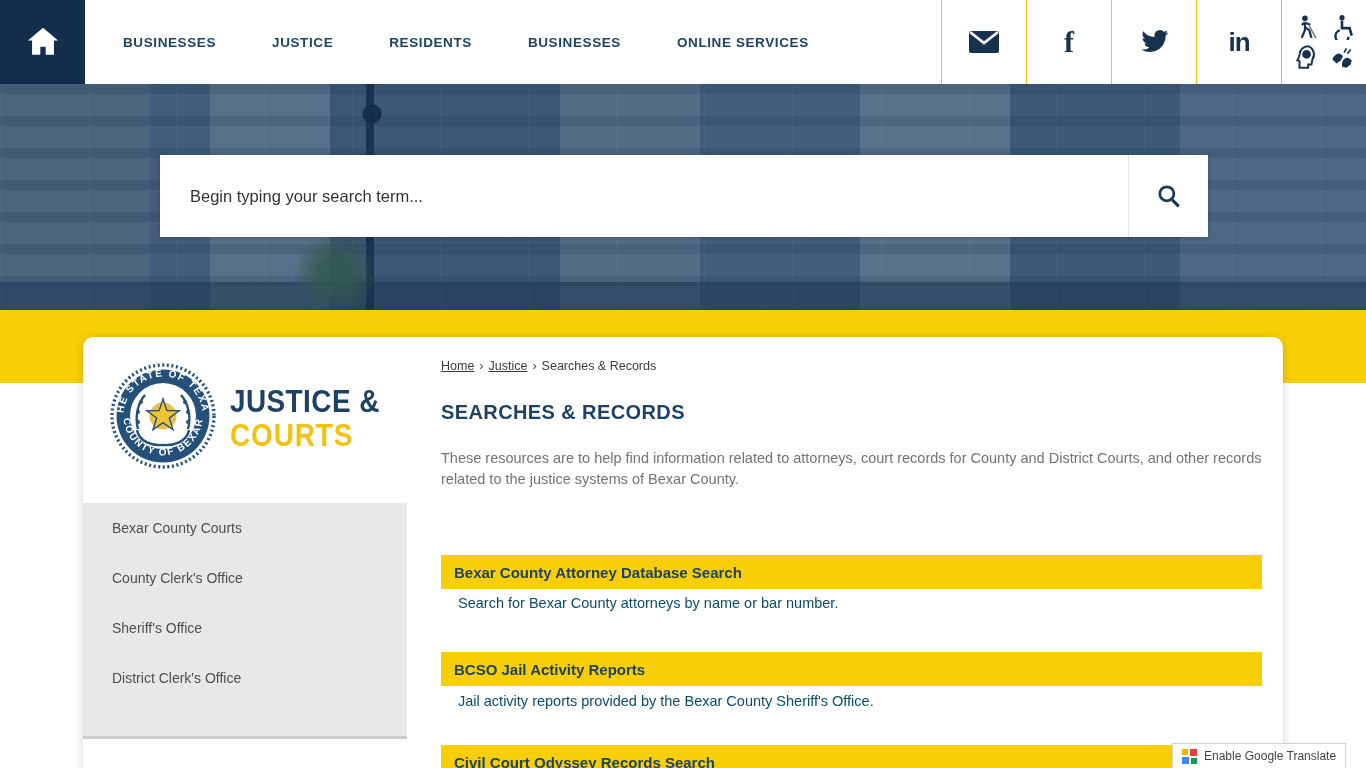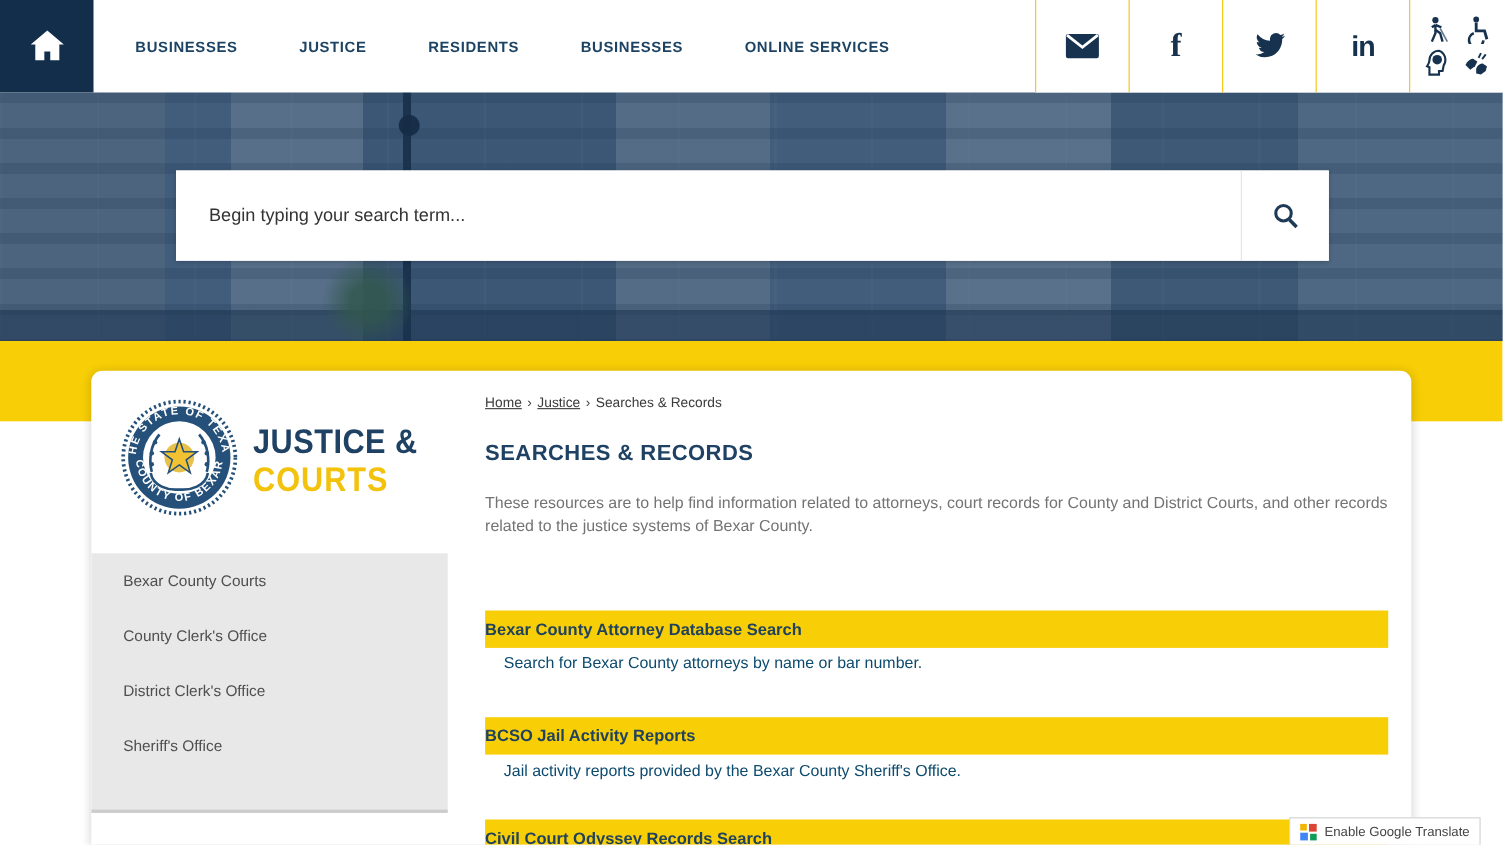--- a/index.html
+++ b/index.html
@@ -69,21 +69,21 @@
                 color:#737373; line-height:21px; }
 
   
   .side-menu { position:absolute; left:0; top:166px; width:324px; height:236px; background:#e8e8e8;
                border-bottom:3px solid #cccccc; }
   .side-item { height:50px; display:flex; align-items:center; padding-left:29px; font-size:14px;
                color:#4f4f4f; cursor:pointer; }
 
   
   .panel-bar { position:absolute; left:358px; width:821px; height:34px; background:#f8ce06;
-               display:flex; align-items:center; cursor:pointer; }
+               display:flex; align-items:center; padding-left:13px; cursor:pointer; }
   .panel-bar span { font-size:15px; font-weight:700; color:#20425d; }
   .panel-desc { position:absolute; left:375px; width:800px; font-size:14.5px; color:#0c4a6e; }
 
   
   .gt-btn { position:absolute; left:1172px; top:743px; height:26px; background:#fff;
             border:1px solid #d0d0d0; display:flex; align-items:center; padding:0 9px; z-index:40; cursor:pointer; }
   .gt-icon { width:15px; height:15px; margin-right:7px; position:relative; }
   .gt-icon i { position:absolute; width:7px; height:7px; }
   .gt-label { font-size:12px; color:#444; white-space:nowrap; }
 </style>
@@ -200,22 +200,22 @@
     <div class="breadcrumb">
       <a>Home</a><span class="crumb-sep">›</span><a>Justice</a><span class="crumb-sep">›</span><span>Searches &amp; Records</span>
     </div>
 
     <h1 class="page-title">SEARCHES &amp; RECORDS</h1>
     <p class="page-intro">These resources are to help find information related to attorneys, court records for County and District Courts, and other records related to the justice systems of Bexar County.</p>
 
     <div class="side-menu">
       <div class="side-item">Bexar County Courts</div>
       <div class="side-item">County Clerk's Office</div>
+      <div class="side-item">Sheriff's Office</div>
       <div class="side-item">District Clerk's Office</div>
-      <div class="side-item">Sheriff's Office</div>
     </div>
 
     <div class="panel-bar" style="top:218px">
       <span>Bexar County Attorney Database Search</span>
     </div>
     <p class="panel-desc" style="top:258px">Search for Bexar County attorneys by name or bar number.</p>
 
     <div class="panel-bar" style="top:315px">
       <span>BCSO Jail Activity Reports</span>
     </div>

